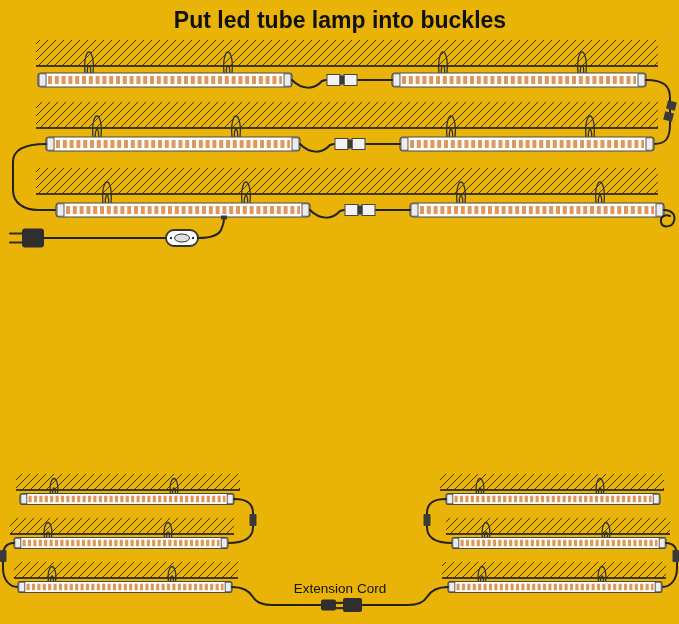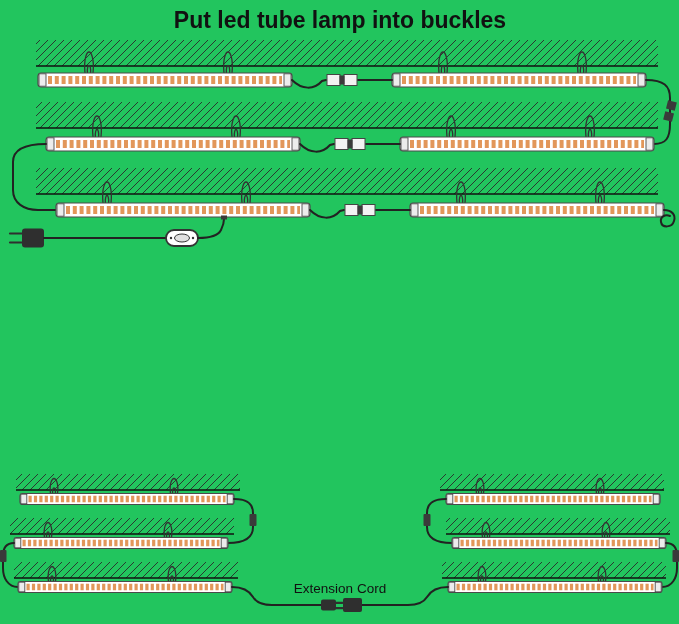--- a/index.html
+++ b/index.html
@@ -1,16 +1,16 @@
 <!DOCTYPE html>
 <html><head>
 <meta charset="utf-8">
 <style>
   html,body{margin:0;padding:0;background:#fff;}
-  .stage{position:relative;width:679px;height:624px;background:#22c55e;overflow:hidden;
+  .stage{position:relative;width:679px;height:624px;background:#eab308;overflow:hidden;
          font-family:"Liberation Sans",sans-serif;}
   svg{display:block;}
   .tube-body{fill:#ffffff;stroke:#4a4a4a;stroke-width:1.2;}
   .cap{fill:#ececec;stroke:#4a4a4a;stroke-width:0.9;}
   .led-line{fill:none;stroke:#e2975a;stroke-linecap:butt;}
   .cable{fill:none;stroke:#222222;stroke-width:2;stroke-linecap:round;}
   .buckle{fill:none;stroke:#333333;stroke-width:1.3;}
   .conn-shell{fill:#f2f2f2;stroke:#444444;stroke-width:1;}
   .conn-dark{fill:#3a3a3a;}
   .hatch-band{fill:url(#hatch);}

